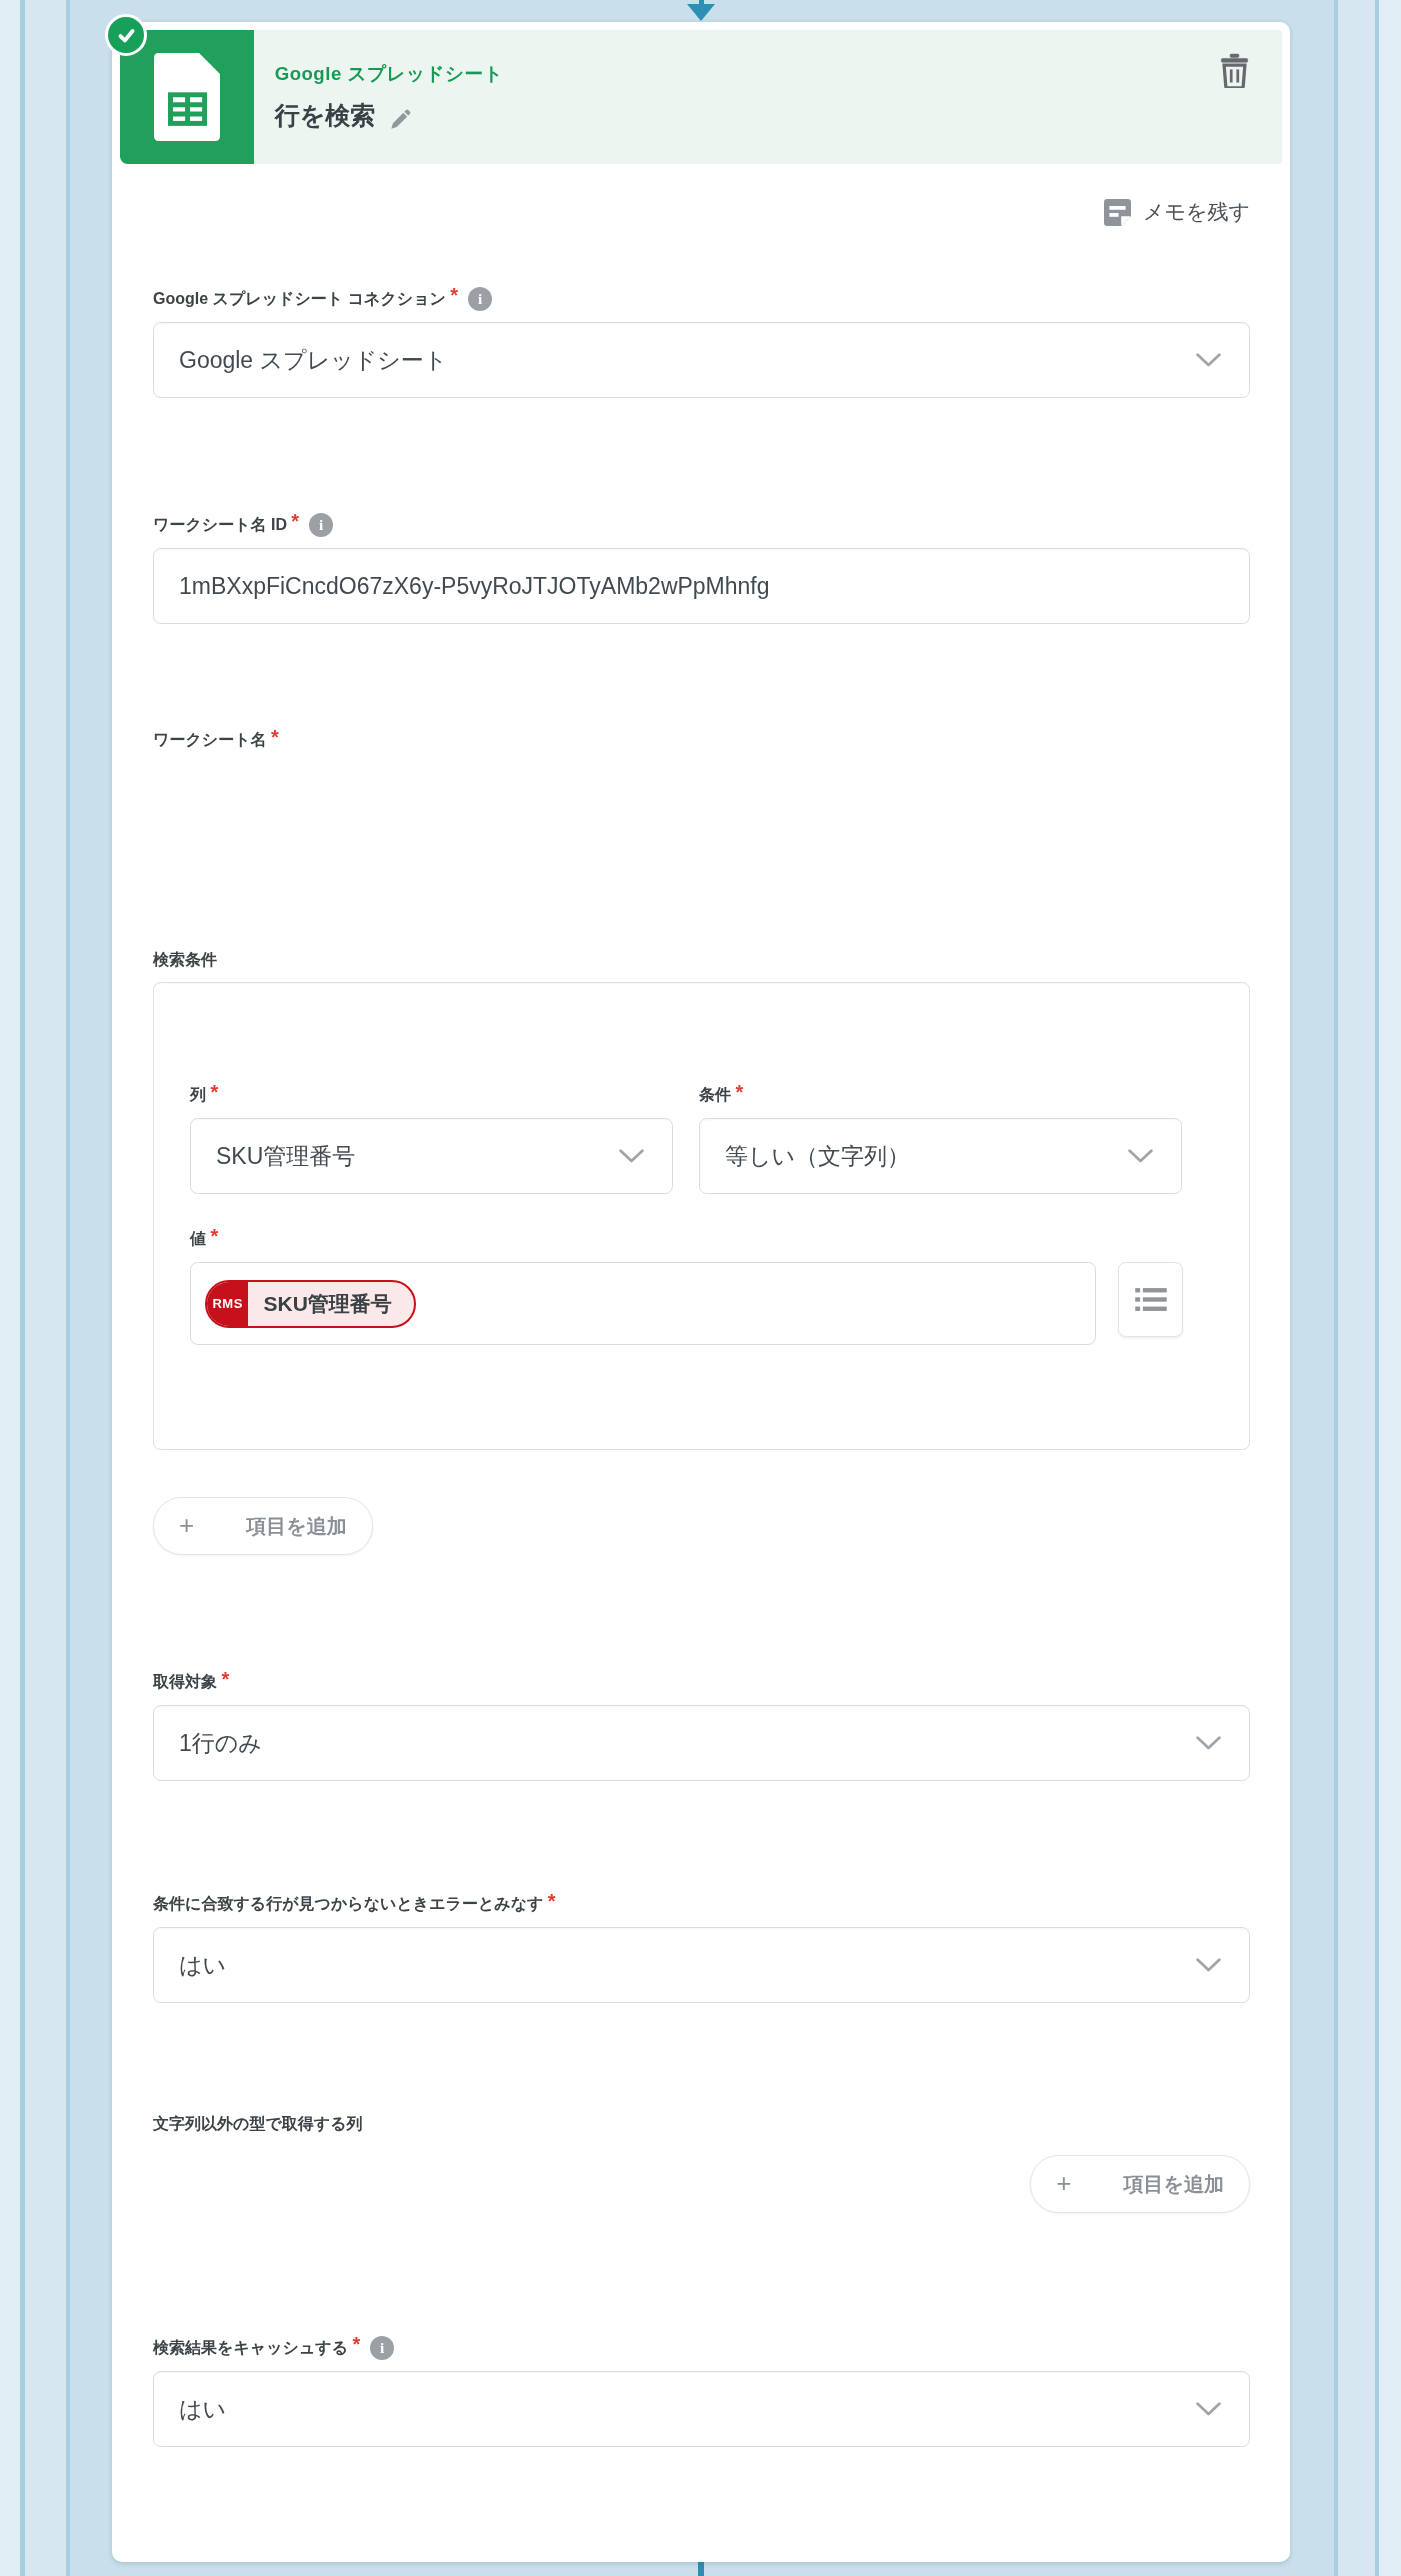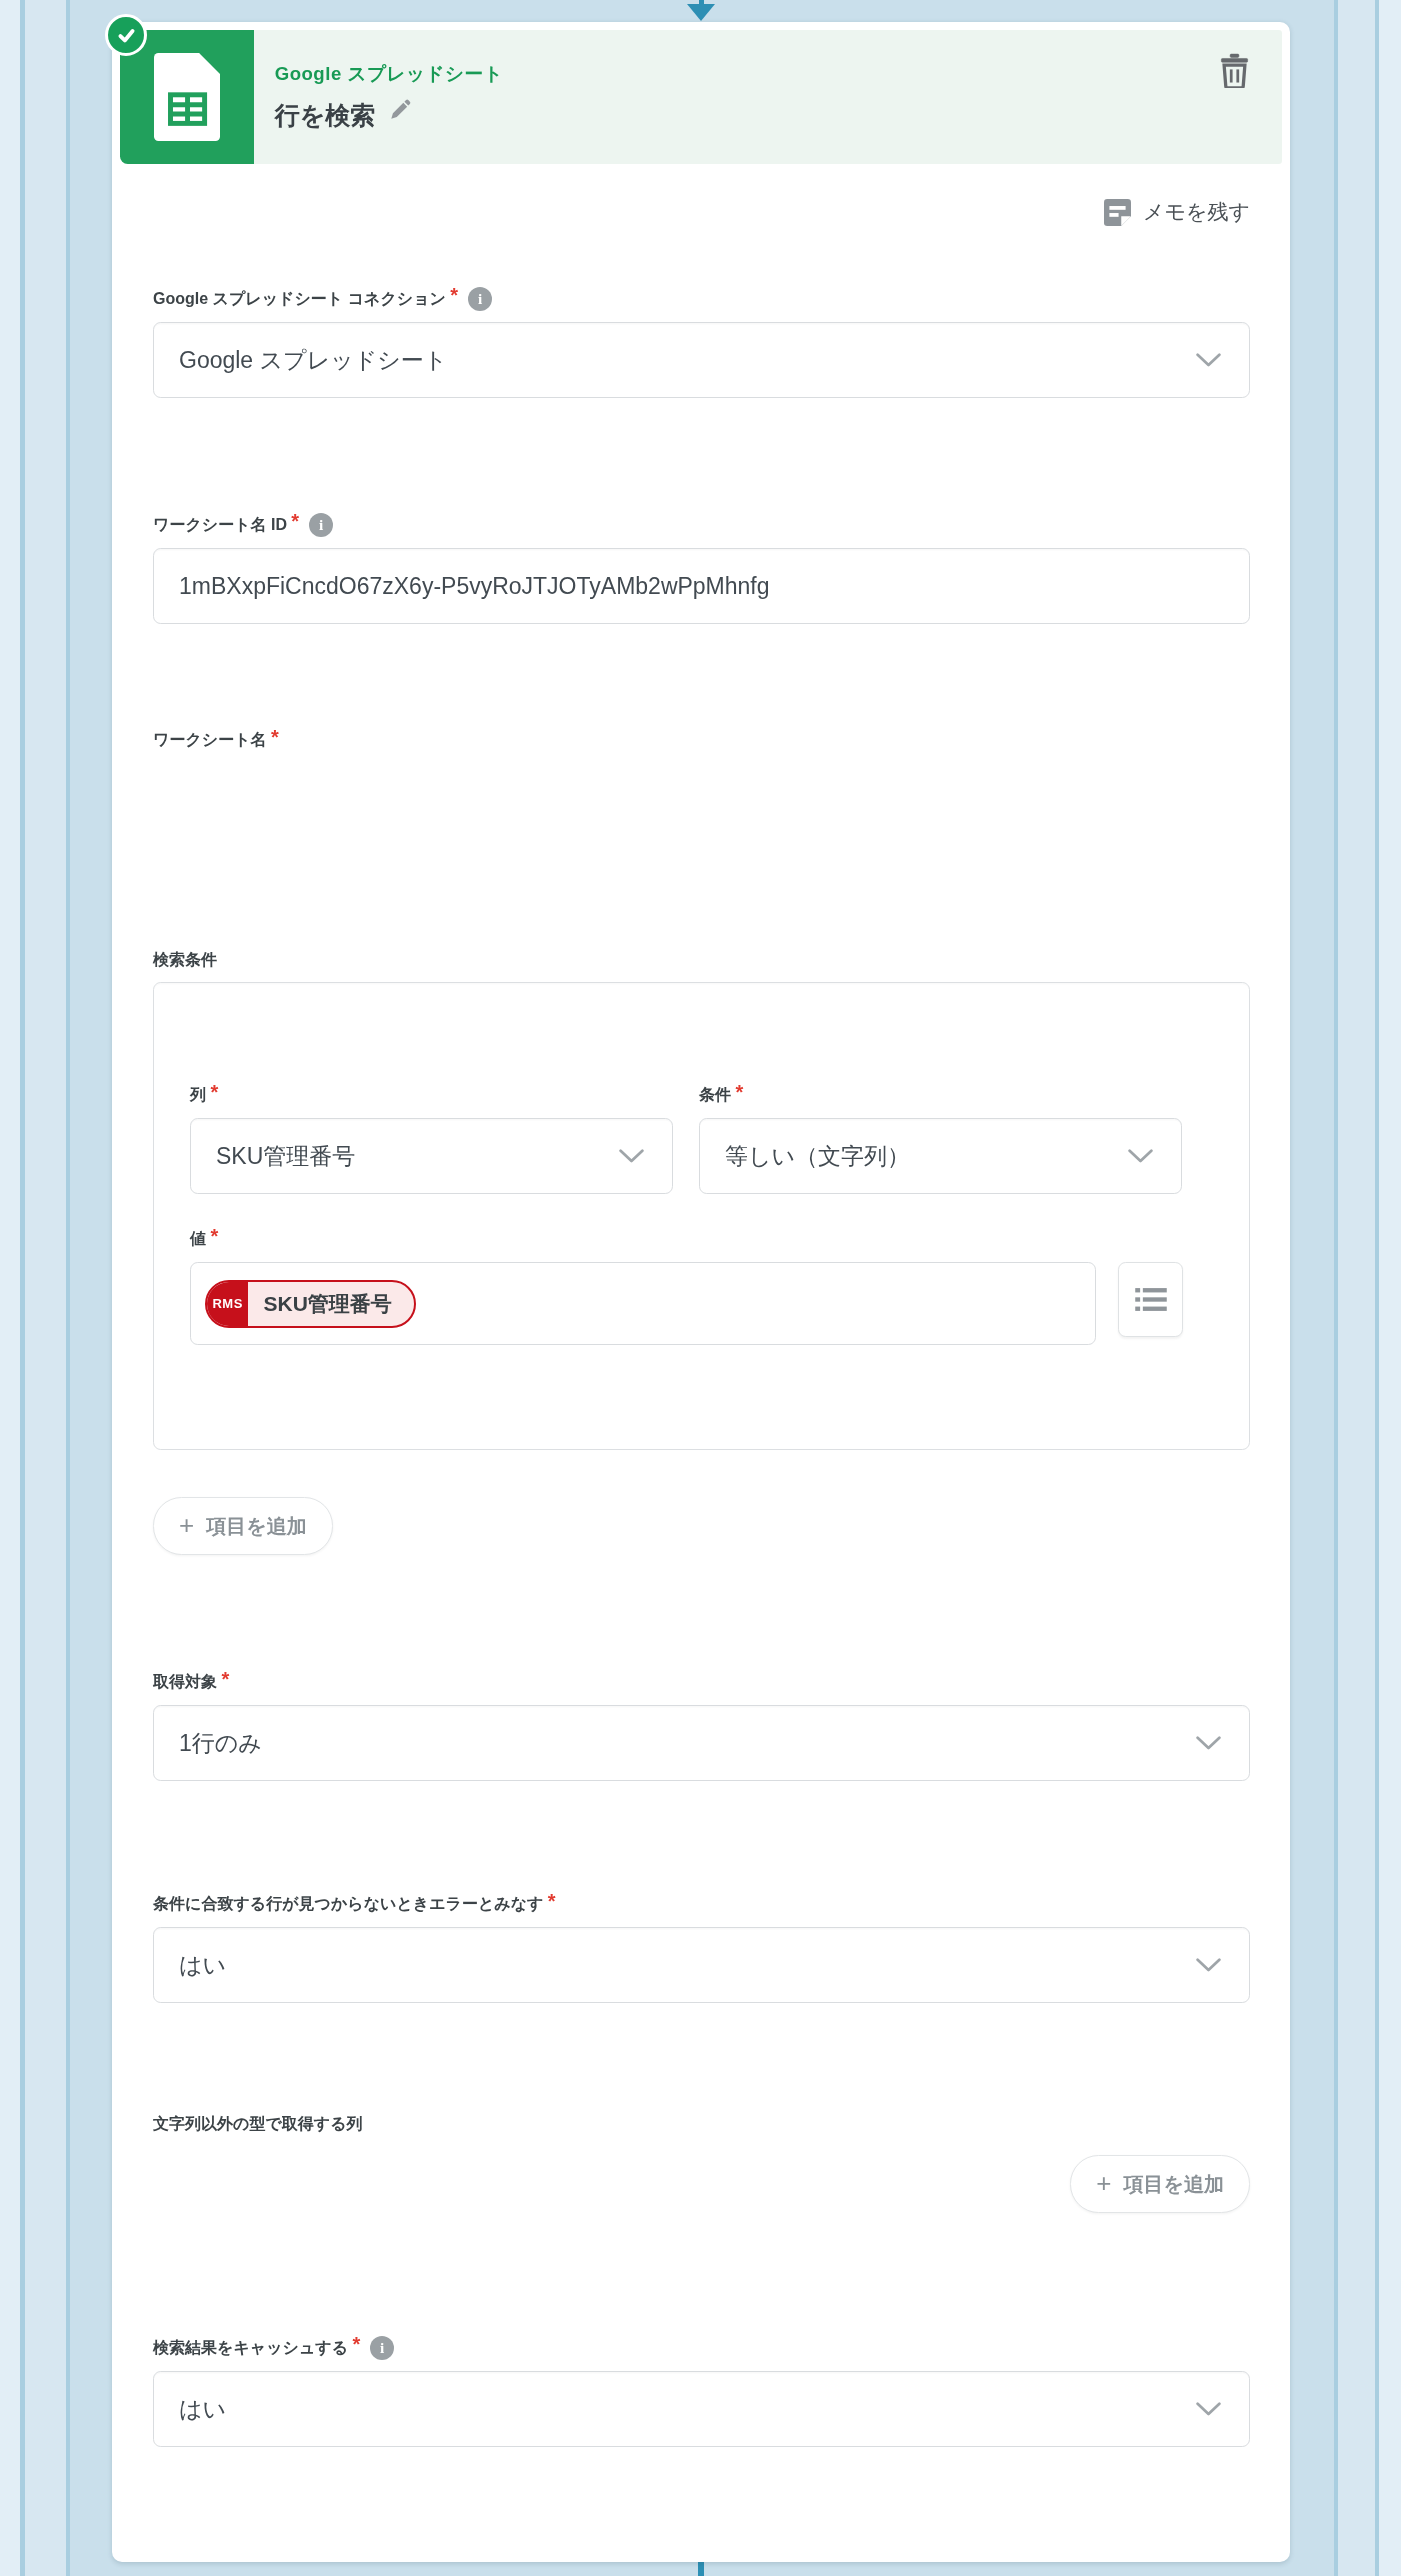--- a/index.html
+++ b/index.html
@@ -31,21 +31,21 @@
   .card{position:absolute;left:112px;top:22px;width:1178px;height:2540px;
     background:#fff;border-radius:10px;box-shadow:0 1.6px 5.5px rgba(40,70,90,.18);}
   .badge{position:absolute;left:-6.6px;top:-7.7px;width:36px;height:36px;border-radius:50%;
     background:#17a05a;border:3.8px solid #fff;display:flex;align-items:center;justify-content:center;z-index:3;}
 
   .header{position:absolute;left:7.7px;top:7.7px;right:7.7px;height:134px;display:flex;}
   .appicon{width:134px;height:134px;background:#21a05c;border-radius:7.7px 0 0 7.7px;
     display:flex;align-items:center;justify-content:center;flex:none;}
   .headbody{flex:1;background:#edf5f0;border-radius:0 3.3px 3.3px 0;position:relative;padding-left:21px;}
   .appname{margin-top:31px;font-size:18.6px;font-weight:bold;color:#189a55;letter-spacing:0.5px;}
-  .nodetitle{margin-top:12px;font-size:25px;font-weight:bold;color:#3a4146;display:flex;align-items:flex-start;gap:13px;}
+  .nodetitle{margin-top:12px;font-size:25px;font-weight:bold;color:#3a4146;display:flex;align-items:flex-end;gap:13px;}
   .trash{position:absolute;right:32px;top:23px;width:31px;height:35px;cursor:pointer;}
 
   .memo{position:absolute;top:176px;right:40px;display:flex;align-items:center;gap:12px;cursor:pointer;}
   .memo-label{font-size:21px;color:#4a5055;}
 
   
   .fields{position:absolute;left:41px;top:164px;width:1097px;}
   .field{position:absolute;left:0;width:1097px;}
   .lblrow{display:flex;align-items:center;}
   .lbl{font-size:16px;font-weight:bold;color:#3c4347;}
@@ -74,21 +74,21 @@
     display:flex;align-items:center;justify-content:center;width:41px;flex:none;letter-spacing:0.5px;}
   .tagtxt{display:flex;align-items:center;padding:0 22px 0 15.3px;font-size:21px;font-weight:bold;color:#3a4145;}
   .pickerbtn{width:64px;height:73px;margin-left:22px;border:1.1px solid #dfe2e4;border-radius:7.7px;
     background:#fff;display:flex;align-items:center;justify-content:center;cursor:pointer;
     box-shadow:0 1.1px 2.2px rgba(0,0,0,.05);}
 
   .addbtn{display:inline-flex;align-items:center;gap:12px;height:56px;padding:0 25px;
     border:1.1px solid #e2e5e7;border-radius:28.5px;background:#fff;cursor:pointer;
     box-shadow:0 1.1px 2.7px rgba(0,0,0,.05);}
   .addbtn .plus{font-size:26px;color:#8a9196;font-weight:normal;line-height:1;margin-top:-2.2px;}
-  .addbtn .atxt{font-size:20px;font-weight:bold;color:#8a9196;}
+  .addbtn .atxt{font-size:20px;font-weight:bold;color:#8a9196;margin-left:40px;}
 
   
   .f-connection{top:101px;}
   .f-sheetid{top:327px;}
   .f-worksheet{top:543px;}
   .f-conditions{top:764px;}
   .f-addcond{top:1311px;}
   .f-target{top:1485px;}
   .f-error{top:1707px;}
   .f-nonstring{top:1928px;text-align:right;}

